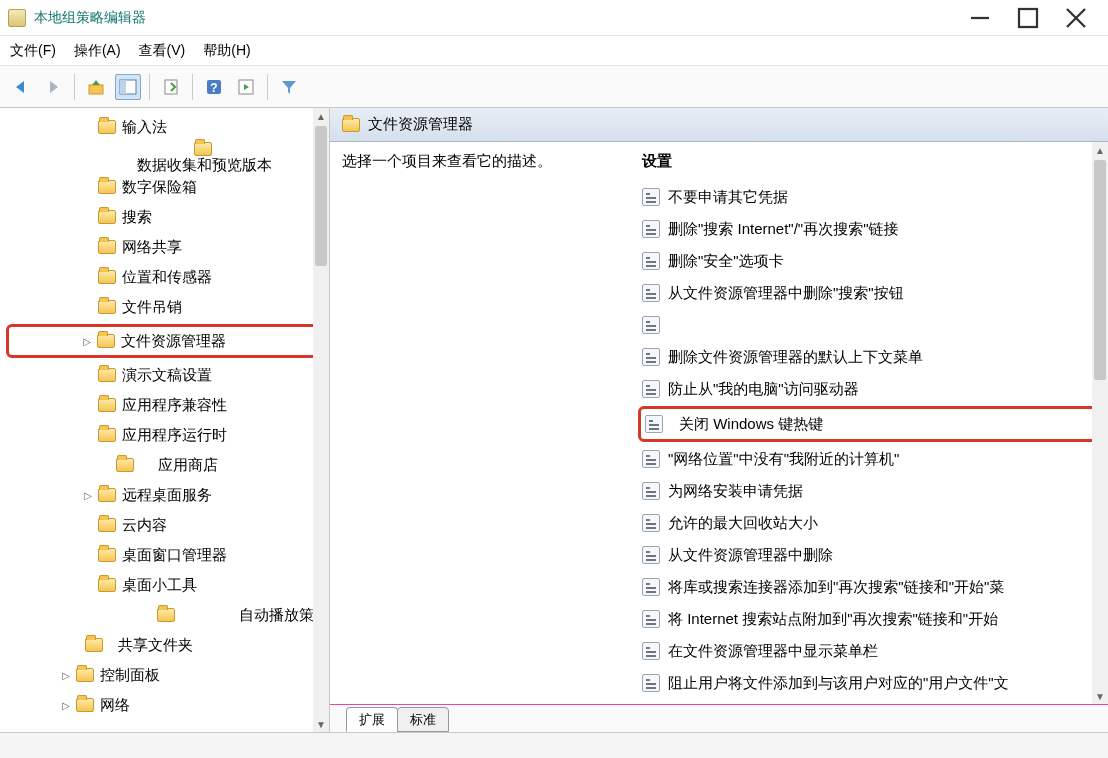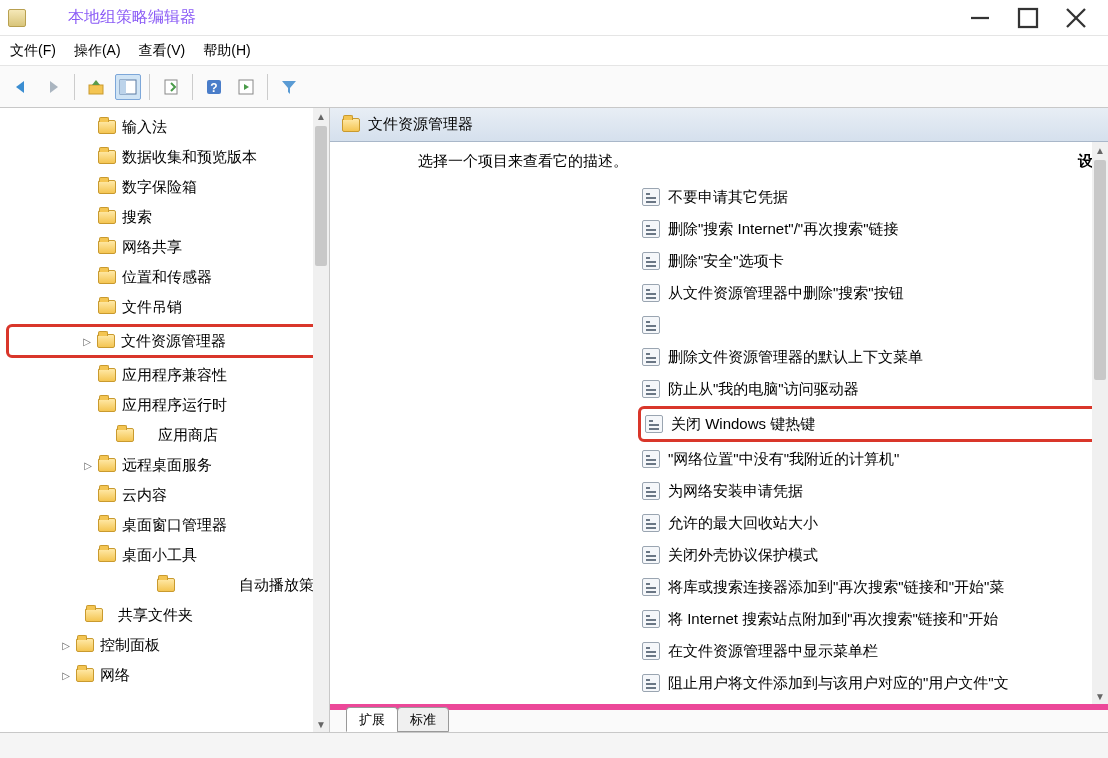--- a/index.html
+++ b/index.html
@@ -20,21 +20,21 @@
   padding: 0 8px;
   border-bottom: 1px solid #e5e5e5;
 }
 .titlebar .app-icon {
   width: 18px; height: 18px;
   background: linear-gradient(#f5e8b8, #d9c57a);
   border: 1px solid #b8a050;
   border-radius: 2px;
   margin-right: 8px;
 }
-.titlebar .title { flex: 1; color: #8b5cf6; font-size: 16px; margin-left: 34px; }
+.titlebar .title { flex: 1; color: #0f766e; font-size: 14px; }
 .win-controls { display: flex; gap: 24px; padding-right: 12px; }
 .win-btn { width: 24px; height: 24px; display: flex; align-items: center; justify-content: center; color: #555; font-size: 16px; cursor: pointer; }
 .win-btn.close { font-size: 22px; }
 
 .menubar {
   height: 30px;
   display: flex;
   align-items: center;
   padding: 0 10px;
   gap: 18px;
@@ -151,21 +151,20 @@
   align-items: center;
   padding: 0 10px;
 }
 .details-header .label { font-size: 15px; margin-left: 2px; }
 
 .details-body {
   flex: 1;
   display: flex;
   padding: 10px 0 0 12px;
   overflow: hidden;
-  text-align: right;
 }
 .desc-col {
   width: 296px;
   font-size: 15px;
   padding-right: 10px;
 }
 .settings-col {
   flex: 1;
   display: flex;
   flex-direction: column;
@@ -202,28 +201,29 @@
   background: #6b7785;
 }
 .setting-icon::before { left: 3px; top: 4px; width: 4px; height: 2px; }
 .setting-icon::after { left: 3px; top: 8px; width: 10px; height: 2px; box-shadow: 0 4px 0 #6b7785; }
 .setting-item .label { font-size: 15px; }
 .setting-item.highlighted {
   border: 3px solid #d9362a;
   border-radius: 6px;
   height: 36px;
   margin: 1px 10px 1px 0;
+  gap: 8px;
 }
 
 .tabs-bar {
   height: 28px;
   display: flex;
   align-items: flex-end;
   padding-left: 16px;
-  border-top: 6px solid #ec4899;
+  border-top: 1px solid #ec4899;
   background: #fafafa;
 }
 .tab {
   padding: 3px 12px 2px 12px;
   border: 1px solid #999;
   border-top-left-radius: 4px;
   border-top-right-radius: 4px;
   font-size: 13px;
   background: #f0f0f0;
   margin-right: -1px;
@@ -331,21 +331,21 @@
   </div>
 </div>
 
 <div class="content">
   <div class="tree-panel" id="tree-panel">
     <div class="tree-item" style="padding-left: 74px;">
         <span class="expander"></span>
         <span class="folder-icon"></span>
         <span class="label">输入法</span>
       </div>
-      <div class="tree-item" style="padding-left: 74px;">
+      <div class="tree-item" style="padding-left: 74px; flex-direction: column;">
         <span class="expander"></span>
         <span class="folder-icon"></span>
         <span class="label">数据收集和预览版本</span>
       </div>
       <div class="tree-item" style="padding-left: 74px;">
         <span class="expander"></span>
         <span class="folder-icon"></span>
         <span class="label">数字保险箱</span>
       </div>
       <div class="tree-item" style="padding-left: 74px;">
@@ -365,20 +365,25 @@
       </div>
       <div class="tree-item" style="padding-left: 74px;">
         <span class="expander"></span>
         <span class="folder-icon"></span>
         <span class="label">文件吊销</span>
       </div>
       <div class="tree-item highlighted" style="padding-left: 70px;">
         <span class="expander">▷</span>
         <span class="folder-icon"></span>
         <span class="label">文件资源管理器</span>
+      </div>
+      <div class="tree-item" style="padding-left: 74px;">
+        <span class="expander"></span>
+        <span class="folder-icon"></span>
+        <span class="label">演示文稿设置</span>
       </div>
       <div class="tree-item" style="padding-left: 74px;">
         <span class="expander"></span>
         <span class="folder-icon"></span>
         <span class="label">应用程序兼容性</span>
       </div>
       <div class="tree-item" style="padding-left: 74px;">
         <span class="expander"></span>
         <span class="folder-icon"></span>
         <span class="label">应用程序运行时</span>
@@ -485,21 +490,21 @@
             <div class="setting-item">
               <span class="setting-icon"></span>
               <span class="label">为网络安装申请凭据</span>
             </div>
             <div class="setting-item">
               <span class="setting-icon"></span>
               <span class="label">允许的最大回收站大小</span>
             </div>
             <div class="setting-item">
               <span class="setting-icon"></span>
-              <span class="label">关闭外壳协议保护模式</span>
+              <span class="label">从文件资源管理器中删除</span>
             </div>
             <div class="setting-item">
               <span class="setting-icon"></span>
               <span class="label">将库或搜索连接器添加到"再次搜索"链接和"开始"菜</span>
             </div>
             <div class="setting-item">
               <span class="setting-icon"></span>
               <span class="label">将 Internet 搜索站点附加到"再次搜索"链接和"开始</span>
             </div>
             <div class="setting-item">

